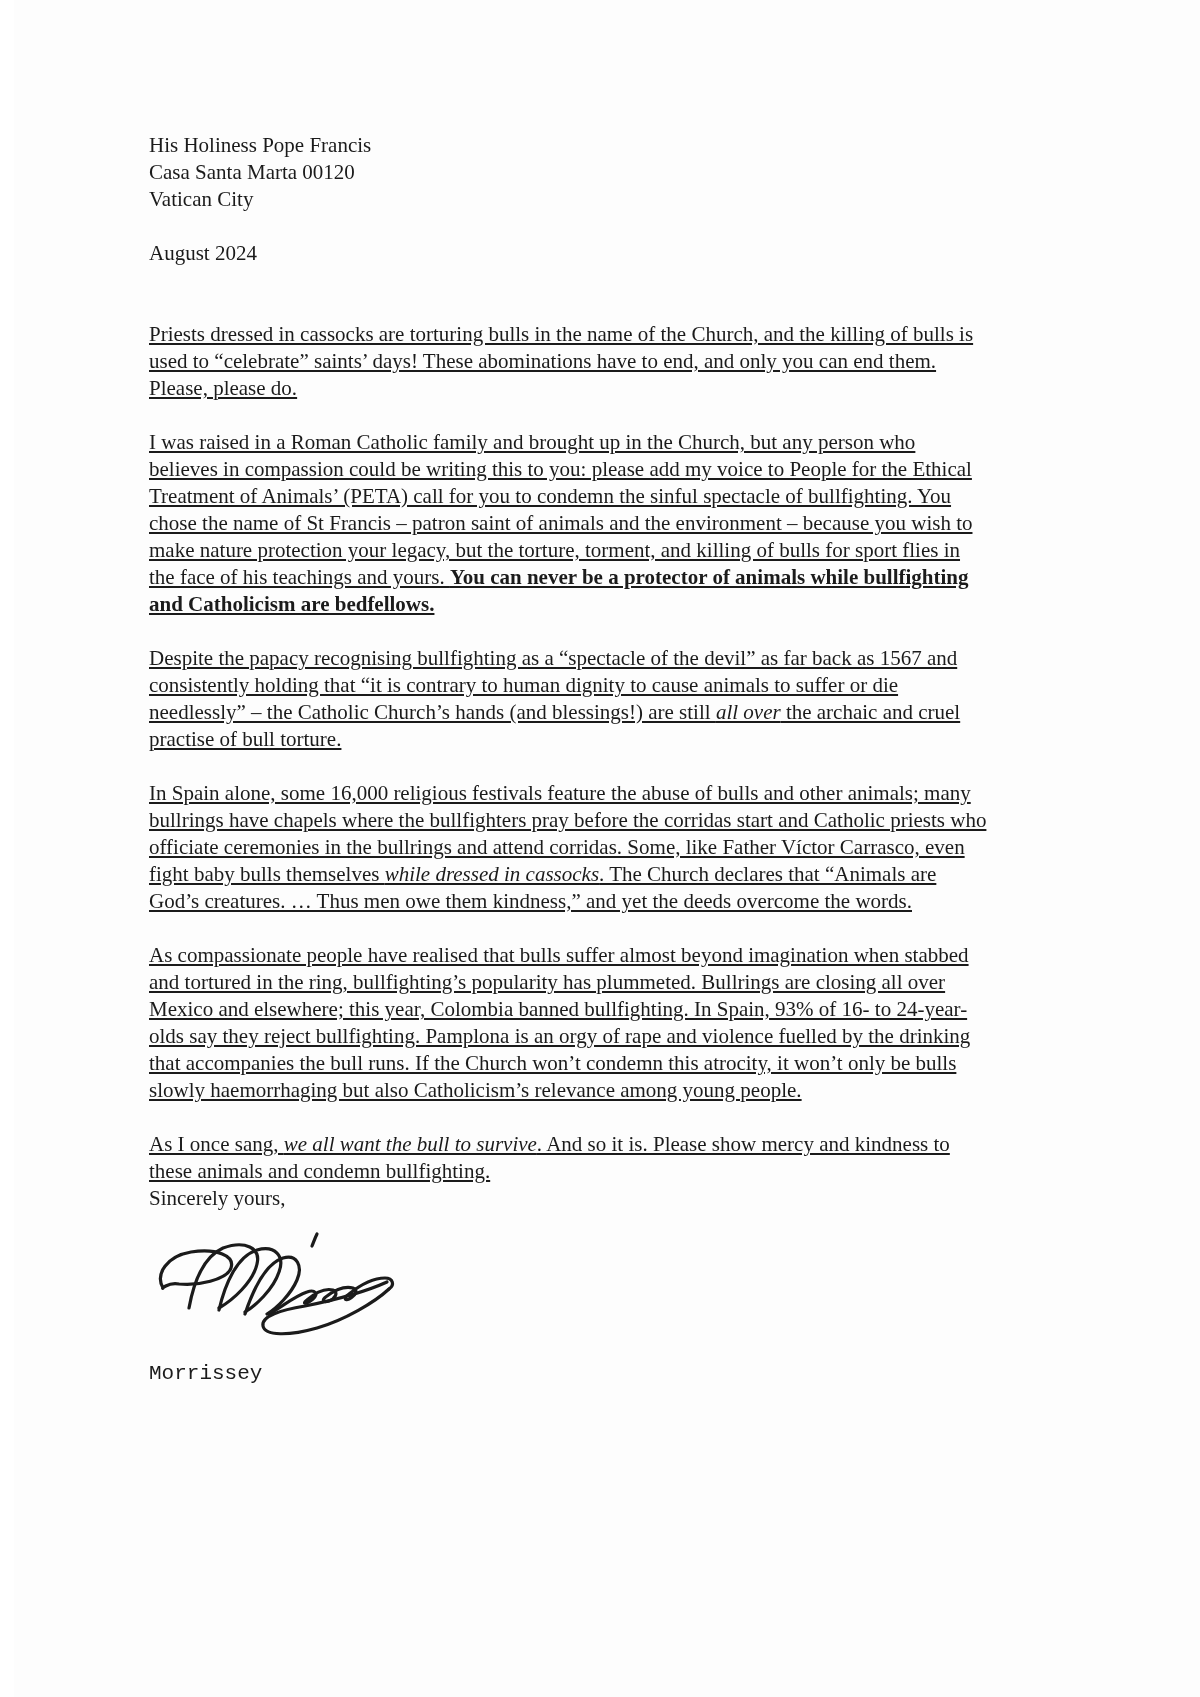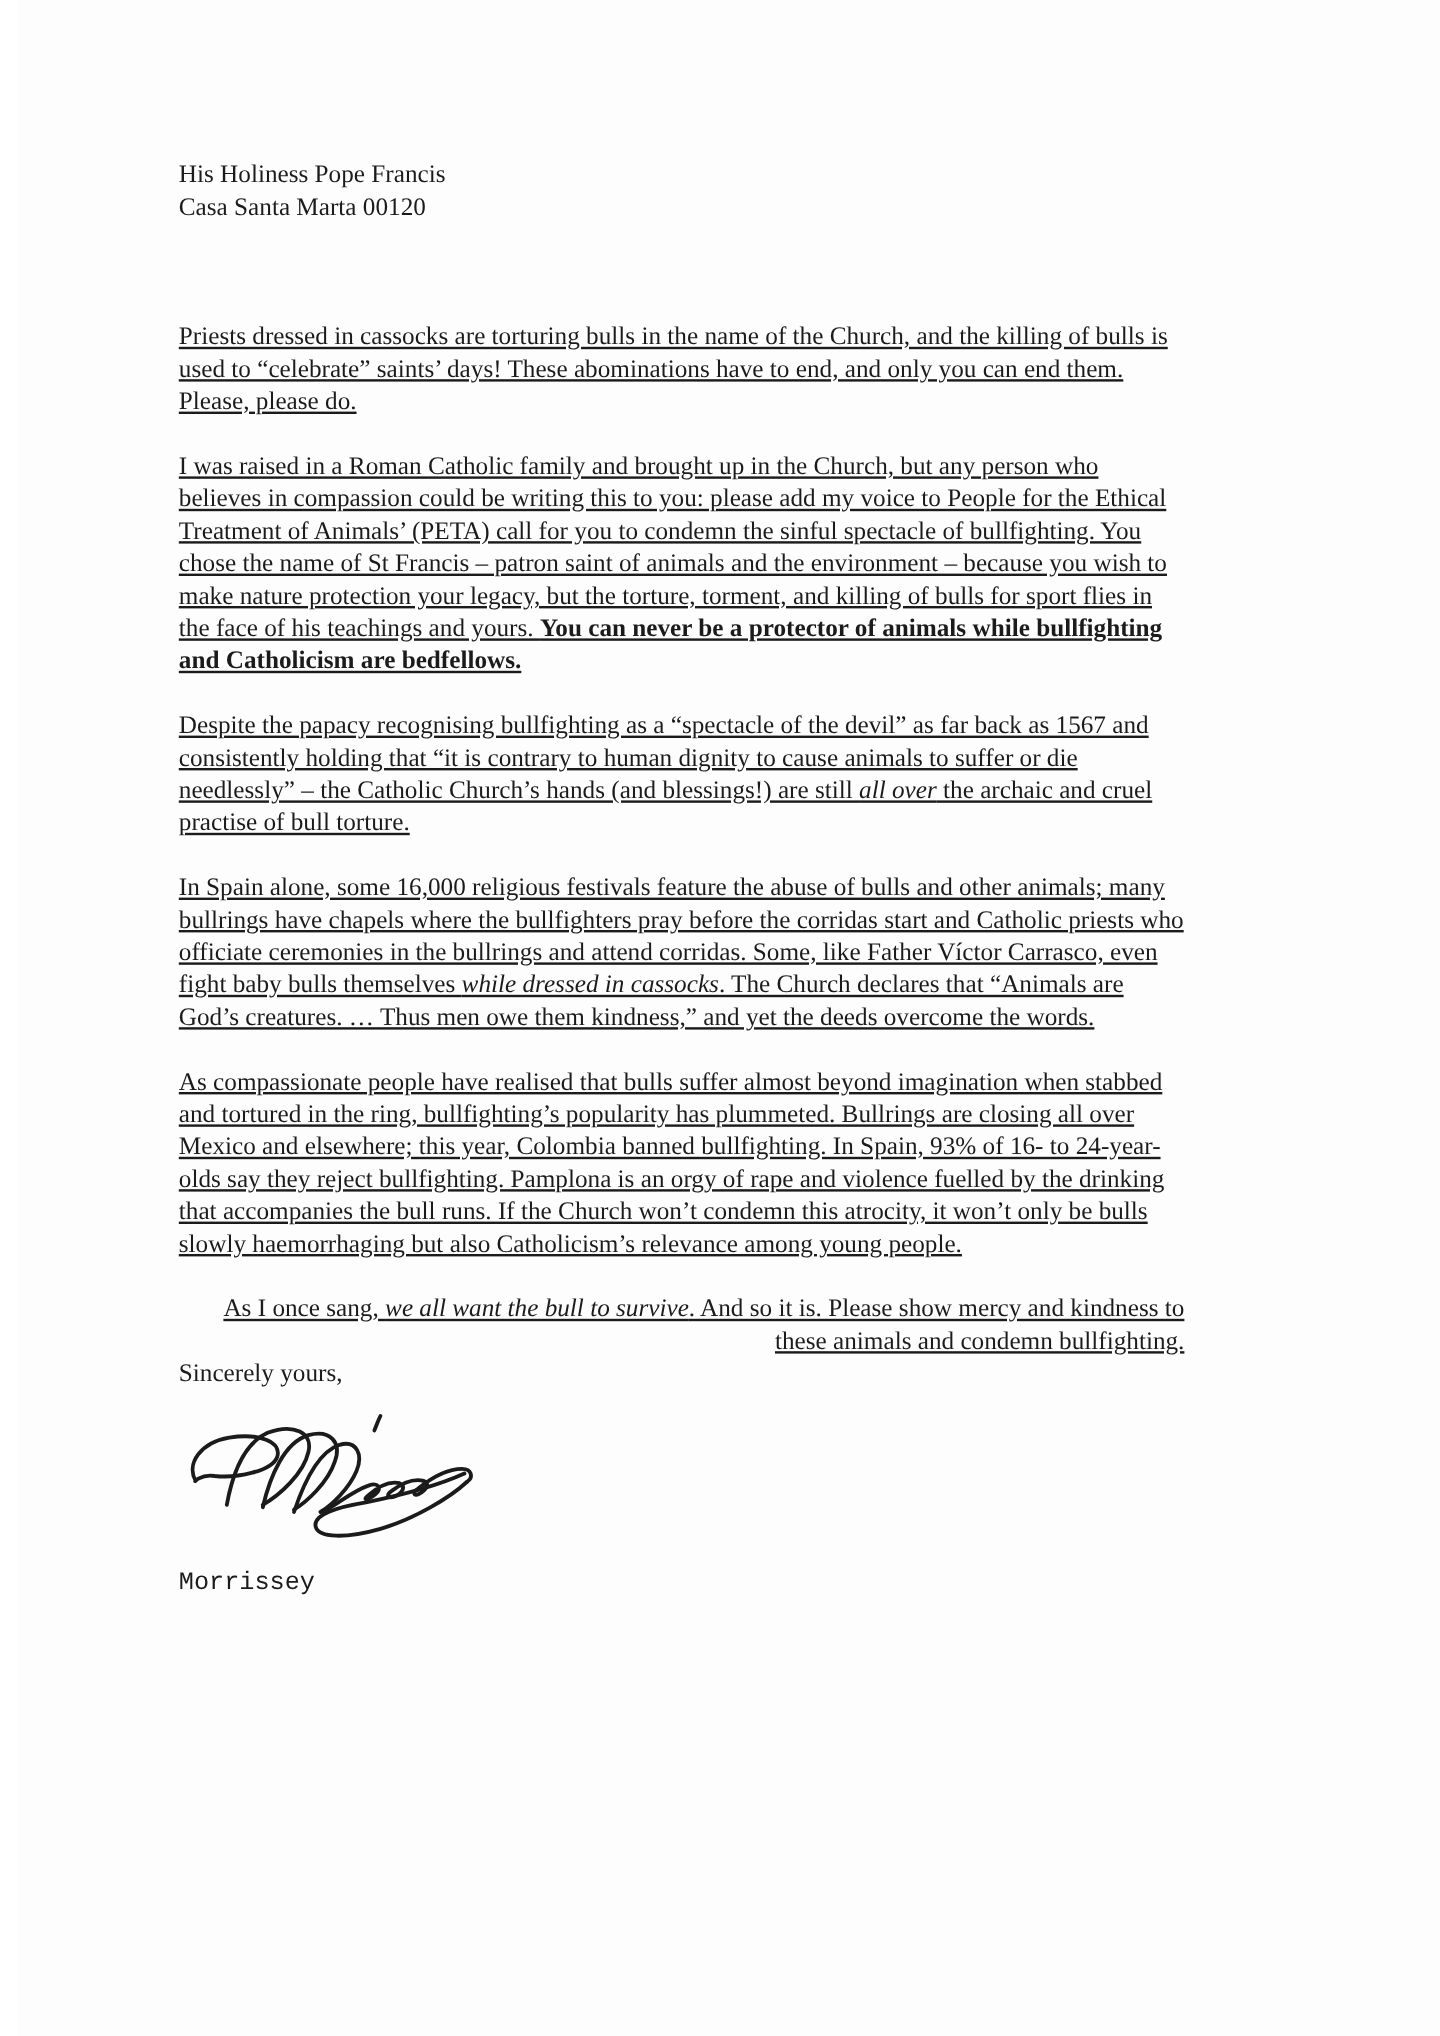--- a/index.html
+++ b/index.html
@@ -26,21 +26,21 @@
     position: absolute;
     top: 132px;
     left: 135px;
     width: 838px;
     font-size: 21px;
     line-height: 27px;
   }
   .addr-line { white-space: pre; }
   .block-gap { height: 27px; }
   .para { margin: 0 0 27px 0; padding: 0; text-decoration: underline; }
-  .para:last-child { margin-bottom: 0; text-align: right; }
+  .para:last-child { margin-bottom: 0; }
   .run-normal { font-style: normal; font-weight: normal; }
   .run-bold   { font-weight: bold; }
   .run-italic { font-style: italic; }
   .closing { margin: 0 0 16px 0; }
   .signature-wrap {
     margin: 6px 0 14px 0;
     width: 300px;
     height: 118px;
   }
   .signature-wrap svg { display: block; }
@@ -48,24 +48,26 @@
 </style>
 </head>
 <body>
 
 <div class="page">
   <div class="letter">
 
     <div>
       <div class="addr-line">His Holiness Pope Francis</div>
       <div class="addr-line">Casa Santa Marta 00120</div>
+      <div class="addr-line">Vatican City</div>
     </div>
 
     <div class="block-gap"></div>
 
+    <div>August 2024</div>
 
     <div class="block-gap"></div>
 
 
     <div class="block-gap"></div>
 
     <div>
         <p class="para"><span class="run-normal">Priests dressed in cassocks are torturing bulls in the name of the Church, and the killing of bulls is used to “celebrate” saints’ days! These abominations have to end, and only you can end them. Please, please do.</span></p>
         <p class="para"><span class="run-normal">I was raised in a Roman Catholic family and brought up in the Church, but any person who believes in compassion could be writing this to you: please add my voice to People for the Ethical Treatment of Animals’ (PETA) call for you to condemn the sinful spectacle of bullfighting. You chose the name of St Francis – patron saint of animals and the environment – because you wish to make nature protection your legacy, but the torture, torment, and killing of bulls for sport flies in the face of his teachings and yours. </span><span class="run-bold">You can never be a protector of animals while bullfighting and Catholicism are bedfellows.</span></p>
         <p class="para"><span class="run-normal">Despite the papacy recognising bullfighting as a “spectacle of the devil” as far back as 1567 and consistently holding that “it is contrary to human dignity to cause animals to suffer or die needlessly” – the Catholic Church’s hands (and blessings!) are still </span><span class="run-italic">all over</span><span class="run-normal"> the archaic and cruel practise of bull torture.</span></p>

